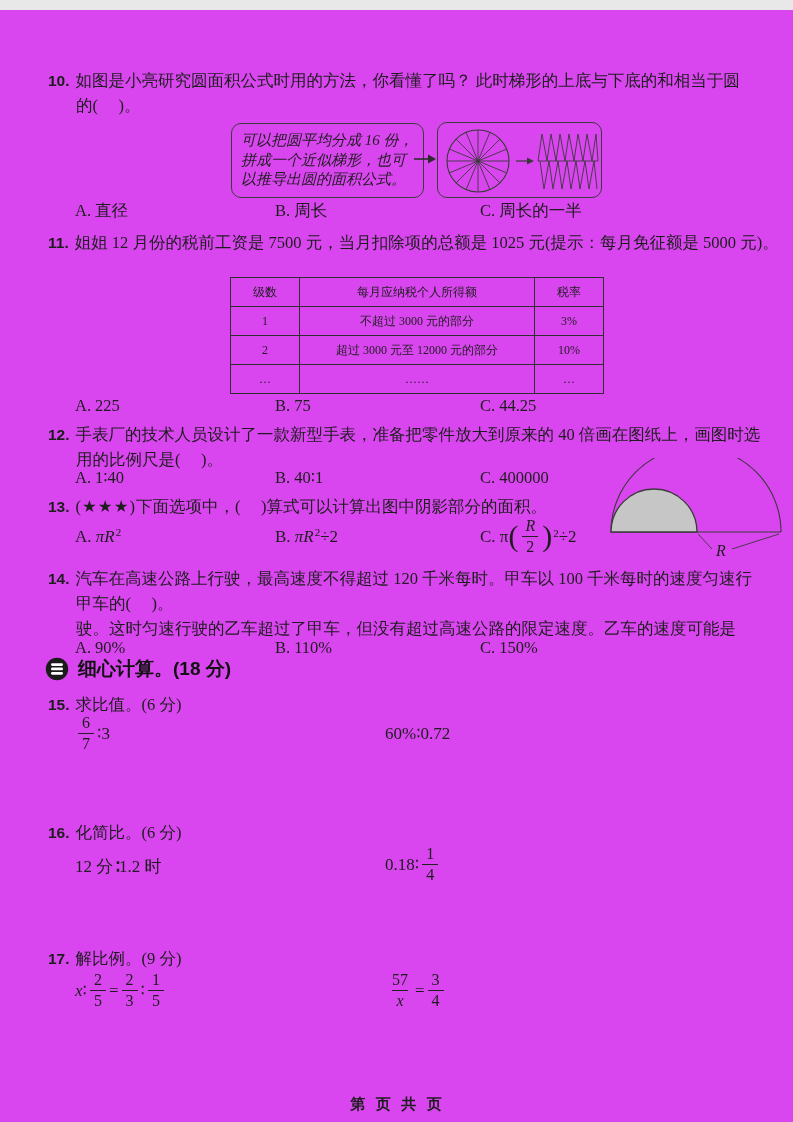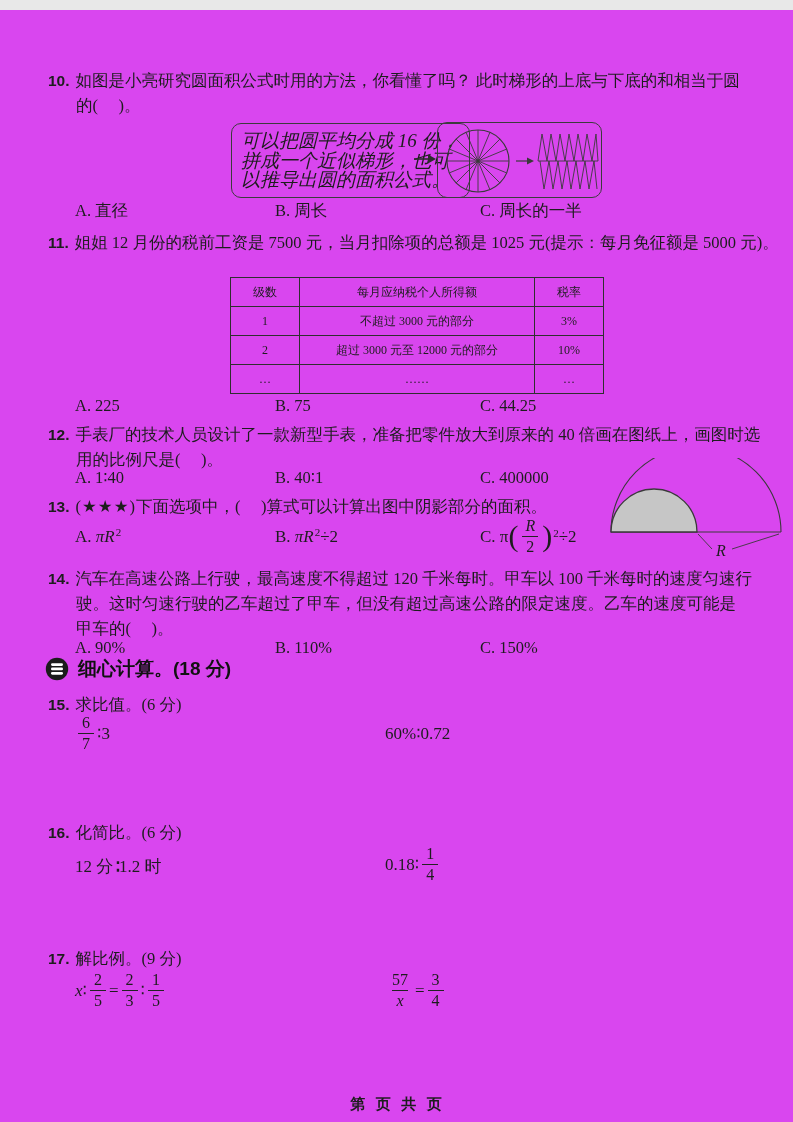--- a/index.html
+++ b/index.html
@@ -10,21 +10,21 @@
   }
   .abs{position:absolute;}
   .qblock{width:715px;}
   .qline{white-space:nowrap;font-size:16.5px;line-height:25px;}
   .qline .qnum{font-family:"Liberation Sans","DejaVu Sans",sans-serif;font-weight:bold;font-size:15.5px;margin-right:6px;}
   .indent{padding-left:28px;}
   .opt{font-size:16.5px;white-space:nowrap;}
   .opt .ol{margin-right:4px;}
   .bubble{
     border:1.4px solid #3c3c3c;border-radius:10px;padding:7px 9px;
-    font-style:italic;font-size:19px;line-height:19.5px;white-space:nowrap;
+    font-style:italic;font-size:15px;line-height:19.5px;white-space:nowrap;
   }
   .figbox{border:1.4px solid #3c3c3c;border-radius:10px;}
   table.tax{border-collapse:collapse;font-size:12px;}
   table.tax td,table.tax th{
     border:1.2px solid #2f2f2f;text-align:center;font-weight:normal;
     height:28px;padding:0 8px;white-space:nowrap;
   }
   .sechead{display:flex;align-items:center;gap:9px;}
   .sechead .st{
     font-family:"Liberation Sans","DejaVu Sans",sans-serif;font-weight:bold;
@@ -160,22 +160,22 @@
       <line x1="107" y1="91" x2="93" y2="76" stroke="#3a3a3a" stroke-width="0.9"></line>
       <line x1="127" y1="91" x2="174" y2="76" stroke="#3a3a3a" stroke-width="0.9"></line>
       <text x="111" y="98" font-size="16" font-style="italic" font-family="Liberation Serif,serif" fill="#1d1d1d">R</text>
     </svg>
   </div>
 
   <div class="abs qblock" style="left:48px;top:556px;">
     <div class="qline">
       <span class="qnum">14.</span><span>汽车在高速公路上行驶，最高速度不得超过 120 千米每时。甲车以 100 千米每时的速度匀速行</span>
     </div>
+    <div class="qline indent">甲车的(&nbsp;&nbsp;&nbsp;&nbsp;&nbsp;)。</div>
     <div class="qline indent">驶。这时匀速行驶的乙车超过了甲车，但没有超过高速公路的限定速度。乙车的速度可能是</div>
-    <div class="qline indent">甲车的(&nbsp;&nbsp;&nbsp;&nbsp;&nbsp;)。</div>
   </div>
 
   <span class="abs opt" style="left:75px;top:628px;"><span class="ol">A.</span><span>90%</span></span>
   <span class="abs opt" style="left:275px;top:628px;"><span class="ol">B.</span><span>110%</span></span>
   <span class="abs opt" style="left:480px;top:628px;"><span class="ol">C.</span><span>150%</span></span>
 
   <div class="abs sechead" style="left:45px;top:646px;justify-content:flex-end;">
     <svg width="24" height="24" viewBox="0 0 24 24">
       <circle cx="12" cy="12" r="11.2" fill="#1b1b1b"></circle>
       <rect x="6" y="6.2" width="12" height="2.7" rx="1.35" fill="#ffffff"></rect>

